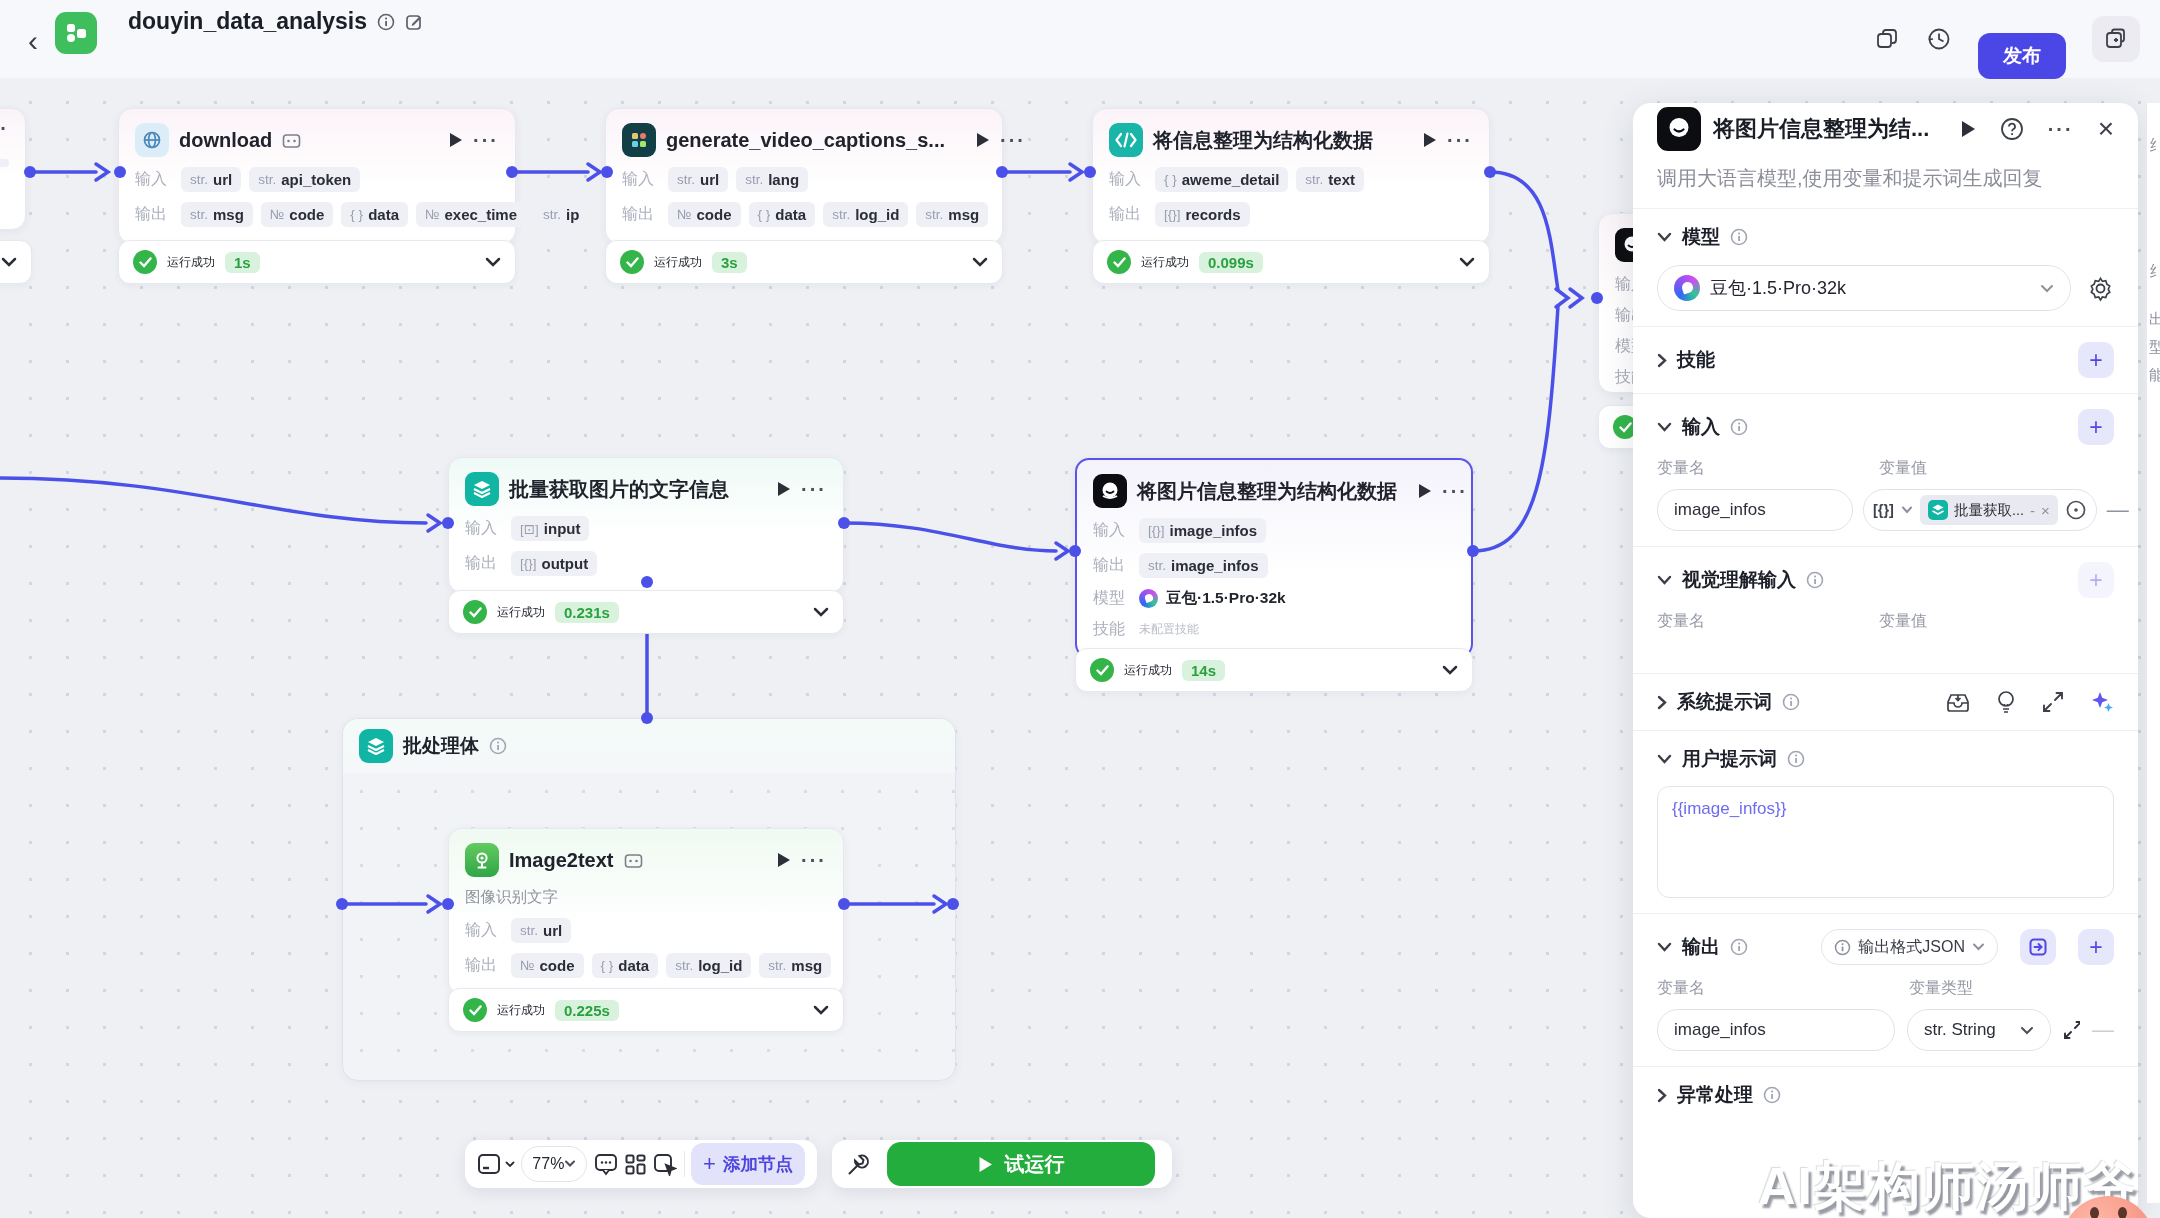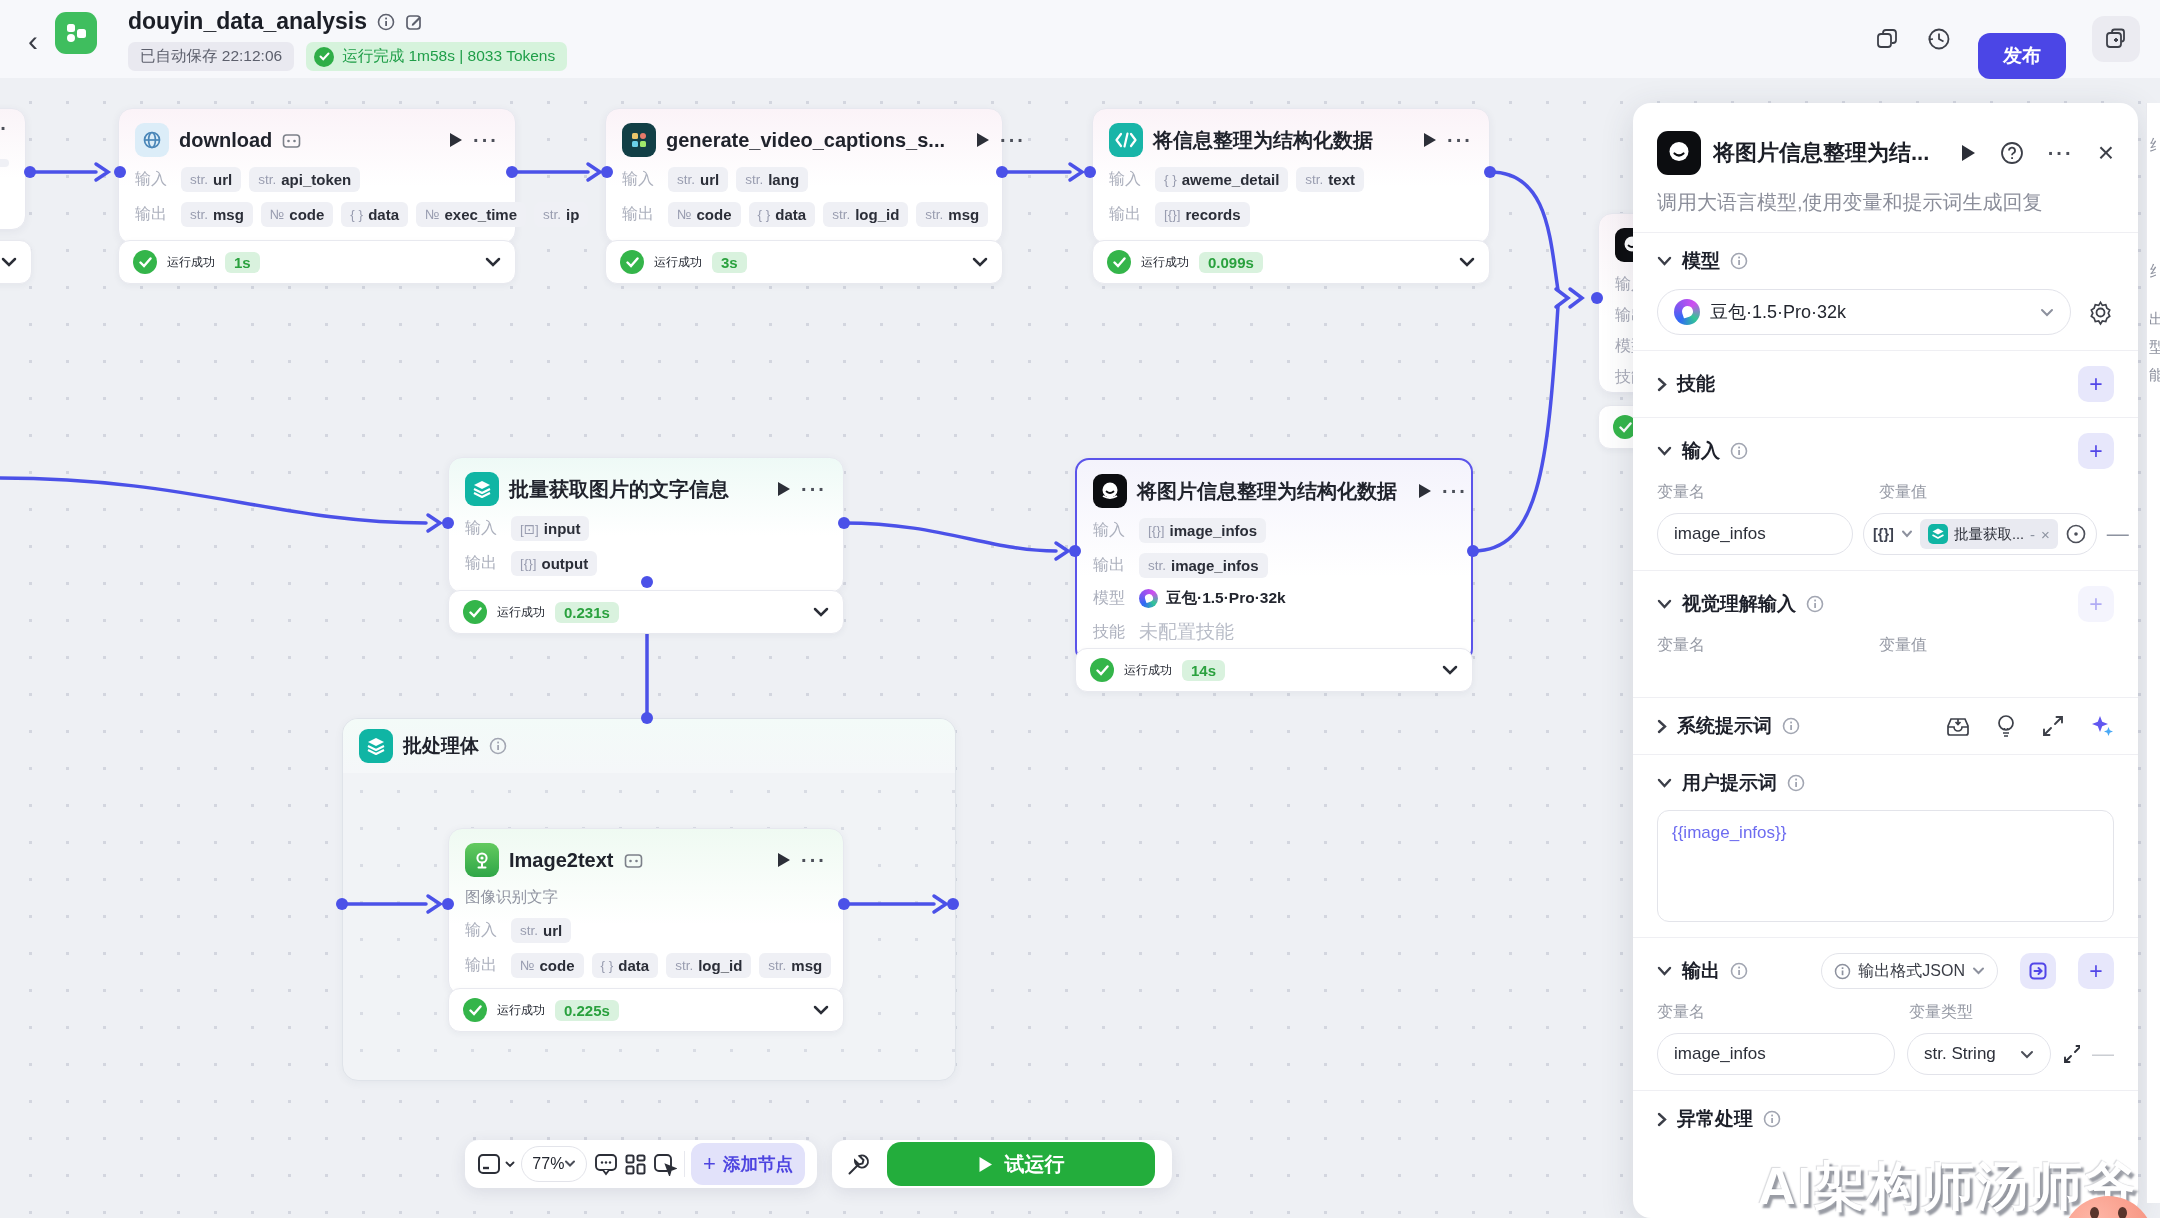--- a/index.html
+++ b/index.html
@@ -36,42 +36,42 @@
   .spacer { flex:1; }
   .play-tri { cursor:pointer; display:flex; }
   .more-dots { color:#4c4f59; font-size:20px; letter-spacing:2px; font-weight:700; cursor:pointer; line-height:0.5; }
   .node-desc { margin-top:10px; color:#8f93a0; font-size:15.5px; }
   .node-row { display:flex; align-items:center; gap:8px; margin-top:10px; flex-wrap:nowrap; }
   .row-label { color:#acb0bd; font-size:16px; width:38px; flex:none; }
   .tag { background:#eff0f5; border-radius:6px; padding:4px 9px; display:inline-flex; align-items:center; gap:5px; white-space:nowrap; }
   .tag .tt { color:#999db0; font-size:13.5px; }
   .tag .tn { color:#2b2e38; font-size:15px; font-weight:600; }
   .mrow-txt { font-size:15.5px; color:#23262f; font-weight:600; }
-  .skill-none { color:#b9bdc8; font-size:19px; }
+  .skill-none { color:#b9bdc8; font-size:12px; }
 
   .status { position:absolute; height:44px; background:#fff; border:1px solid #e8e9ef; border-radius:12px; display:flex; align-items:center; gap:10px; padding:0 14px; box-shadow:0 2px 6px rgba(45,52,85,.05); z-index:3; }
   .check { width:24px; height:24px; border-radius:50%; background:#34b54a; display:flex; align-items:center; justify-content:center; flex:none; }
   .status-label { font-size:12px; font-weight:400; color:#1d212b; white-space:nowrap; }
   .time-badge { background:#d9f2de; color:#2aa13e; font-size:15px; padding:2px 9px; border-radius:6px; font-weight:600; }
 
   .batch-container { position:absolute; left:342px; top:718px; width:614px; height:363px; border:1px solid #dfe3e9; border-radius:16px; background:#f1f3f6; z-index:1; overflow:hidden; box-shadow:0 2px 10px rgba(45,52,85,.05); }
   .bc-head { height:54px; background:linear-gradient(180deg,#f3fbf8,#f5f7f9); display:flex; align-items:center; gap:10px; padding:0 16px; }
   .bc-body { height:309px; background-image:radial-gradient(circle,#d9dce4 1.8px, transparent 1.9px); background-size:37px 37px; }
   .bc-title { font-size:19px; font-weight:700; color:#20232c; }
 
   .doubao-logo { width:22px; height:22px; border-radius:50%; background:conic-gradient(from 220deg,#2f6af5,#8a54f0,#d04ef0,#31c695,#2f6af5); position:relative; flex:none; }
   .doubao-logo::after { content:""; position:absolute; width:42%; height:42%; background:#fff; border-radius:50% 50% 50% 6%; top:28%; left:29%; transform:rotate(-18deg); }
 
   
   #edges { position:absolute; inset:0; z-index:2; }
   .port { position:absolute; width:12px; height:12px; border-radius:50%; background:#4b51e8; transform:translate(-50%,-50%); z-index:4; }
 
   
   #panel { position:absolute; left:1633px; top:103px; width:505px; height:1115px; background:#fff; border-radius:18px; box-shadow:0 8px 34px rgba(50,55,80,.14); z-index:10; overflow:hidden; }
-  .p-head { padding:28px 24px 0 24px; display:flex; align-items:center; gap:12px; }
+  .p-head { padding:4px 24px 0 24px; display:flex; align-items:center; gap:12px; }
   .p-title { font-size:22px; font-weight:700; color:#1b1e26; white-space:nowrap; flex:1; overflow:hidden; }
   .p-act { display:flex; align-items:center; gap:24px; color:#3d4049; }
   .p-sub { padding:14px 24px 16px 24px; color:#8b8e9a; font-size:20px; }
   .p-divider { height:1px; background:#efeff3; }
   .p-section { padding:15px 24px; }
   .sec-head { display:flex; align-items:center; gap:10px; }
   .sec-title { font-size:19px; font-weight:700; color:#1d202a; }
   .plus-btn { width:36px; height:36px; border-radius:10px; background:#e7e7fb; color:#5246e8; font-size:23px; display:flex; align-items:center; justify-content:center; cursor:pointer; flex:none; }
   .plus-btn.faded { opacity:.45; }
   .cols { display:flex; margin-top:13px; color:#9599a4; font-size:16px; }
@@ -596,31 +596,20 @@
     <svg width="18" height="18">
         <circle cx="9" cy="9" r="7.5" stroke="#5d606d" stroke-width="1.6" fill="none"></circle>
         <rect x="8.2" y="8" width="1.8" height="5" fill="#5d606d"></rect>
         <rect x="8.2" y="4.6" width="1.8" height="1.8" fill="#5d606d"></rect>
       </svg>
     <svg width="18" height="18" fill="none" stroke="#5d606d" stroke-width="1.7">
         <rect x="2" y="3" width="13" height="13" rx="3"></rect>
         <path d="M7 11 L14.5 3.5 L16 5 L8.5 12.5 L6.8 12.8 Z" fill="#5d606d" stroke="none"></path>
       </svg>
   </div>
-  <div class="tb-badges">
-    <span class="pill-gray">已自动保存 22:12:06</span>
-    <span class="pill-green">
-      <span class="mini-check">
-          <svg width="11" height="9">
-            <polyline points="1.5,4.5 4.2,7.2 9.5,1.5" stroke="#fff" stroke-width="2" fill="none" stroke-linecap="round"></polyline>
-          </svg>
-        </span>
-      <span>运行完成 1m58s | 8033 Tokens</span>
-    </span>
-  </div>
   <div class="tb-right">
     <span class="tb-icon">
       <svg width="24" height="24" fill="none" stroke="#3d4049" stroke-width="1.8">
           <rect x="3" y="7" width="13" height="13" rx="3"></rect>
           <path d="M8 7 V6 a3 3 0 0 1 3-3 h7 a3 3 0 0 1 3 3 v7 a3 3 0 0 1-3 3 h-1"></path>
         </svg>
     </span>
     <span class="tb-icon">
       <svg width="26" height="26" fill="none" stroke="#3d4049" stroke-width="1.8">
           <circle cx="13" cy="13" r="9.5"></circle>

